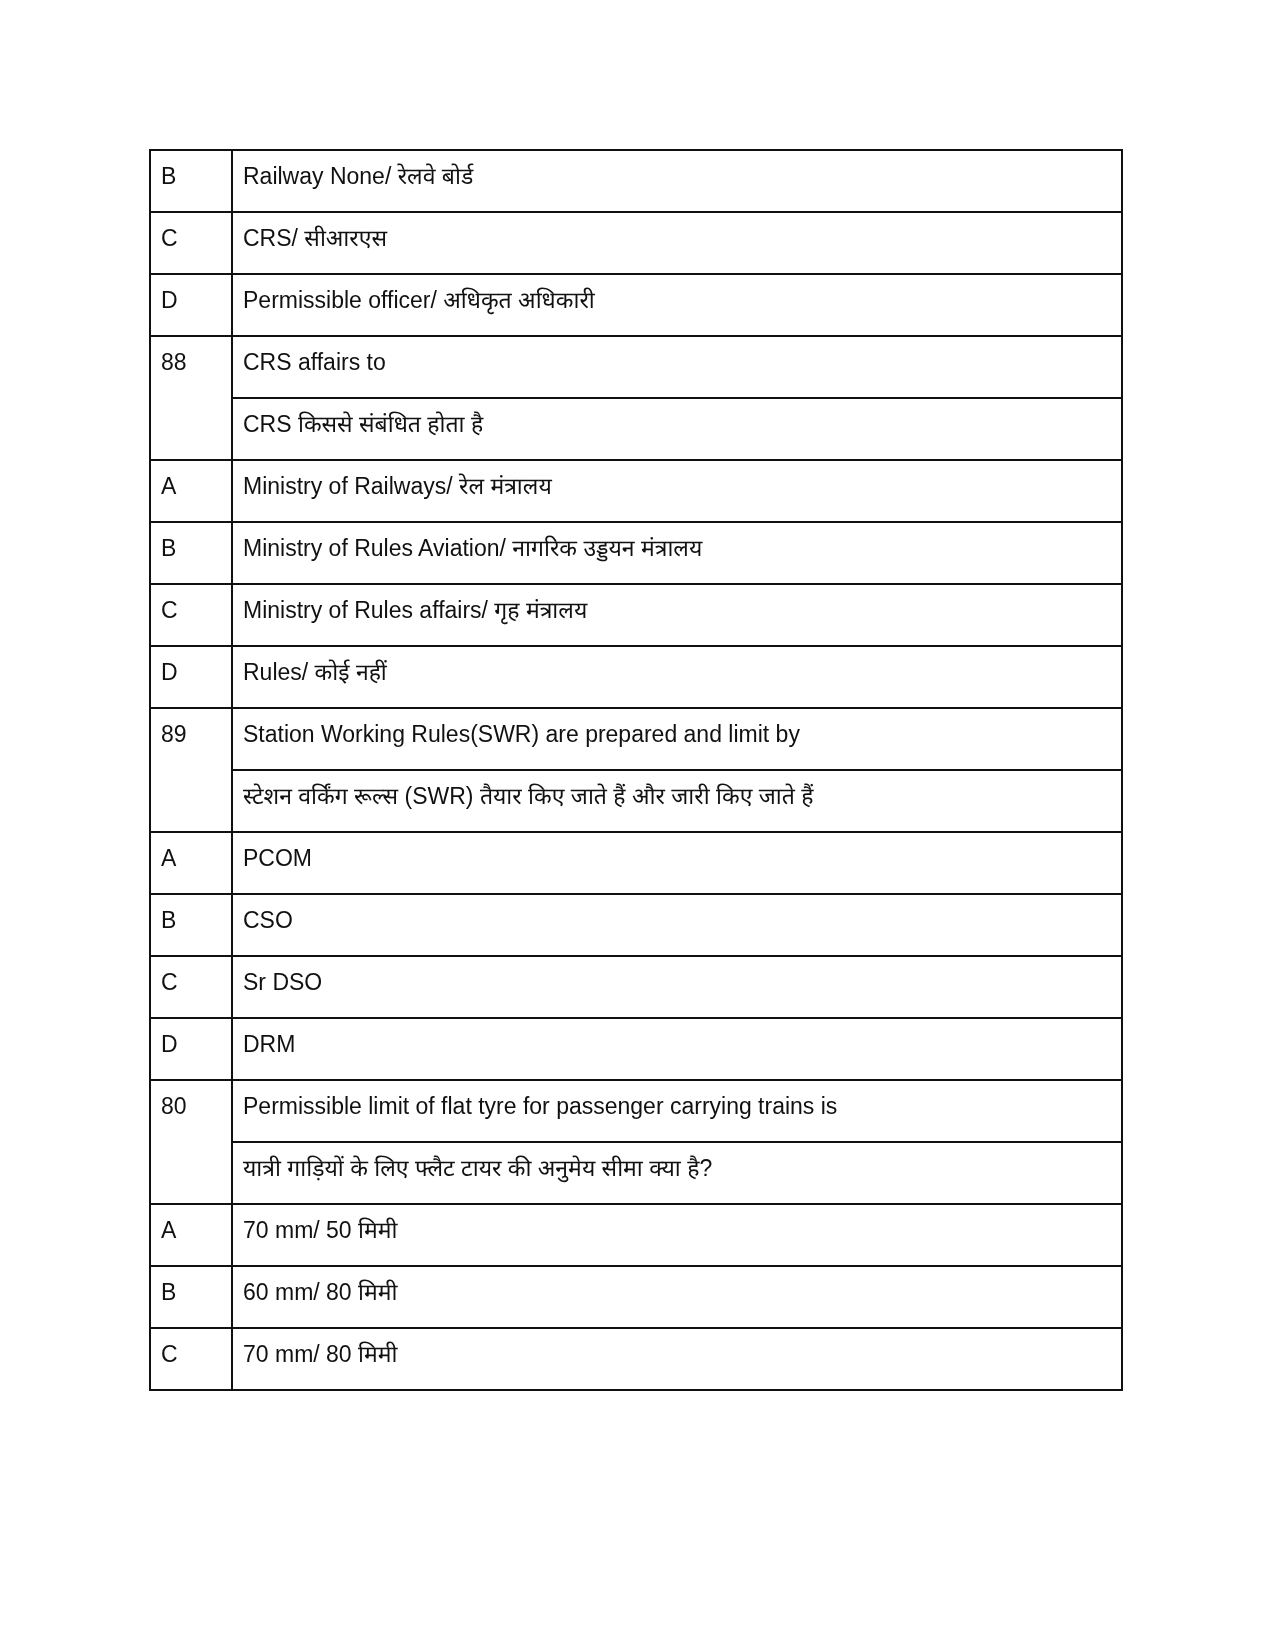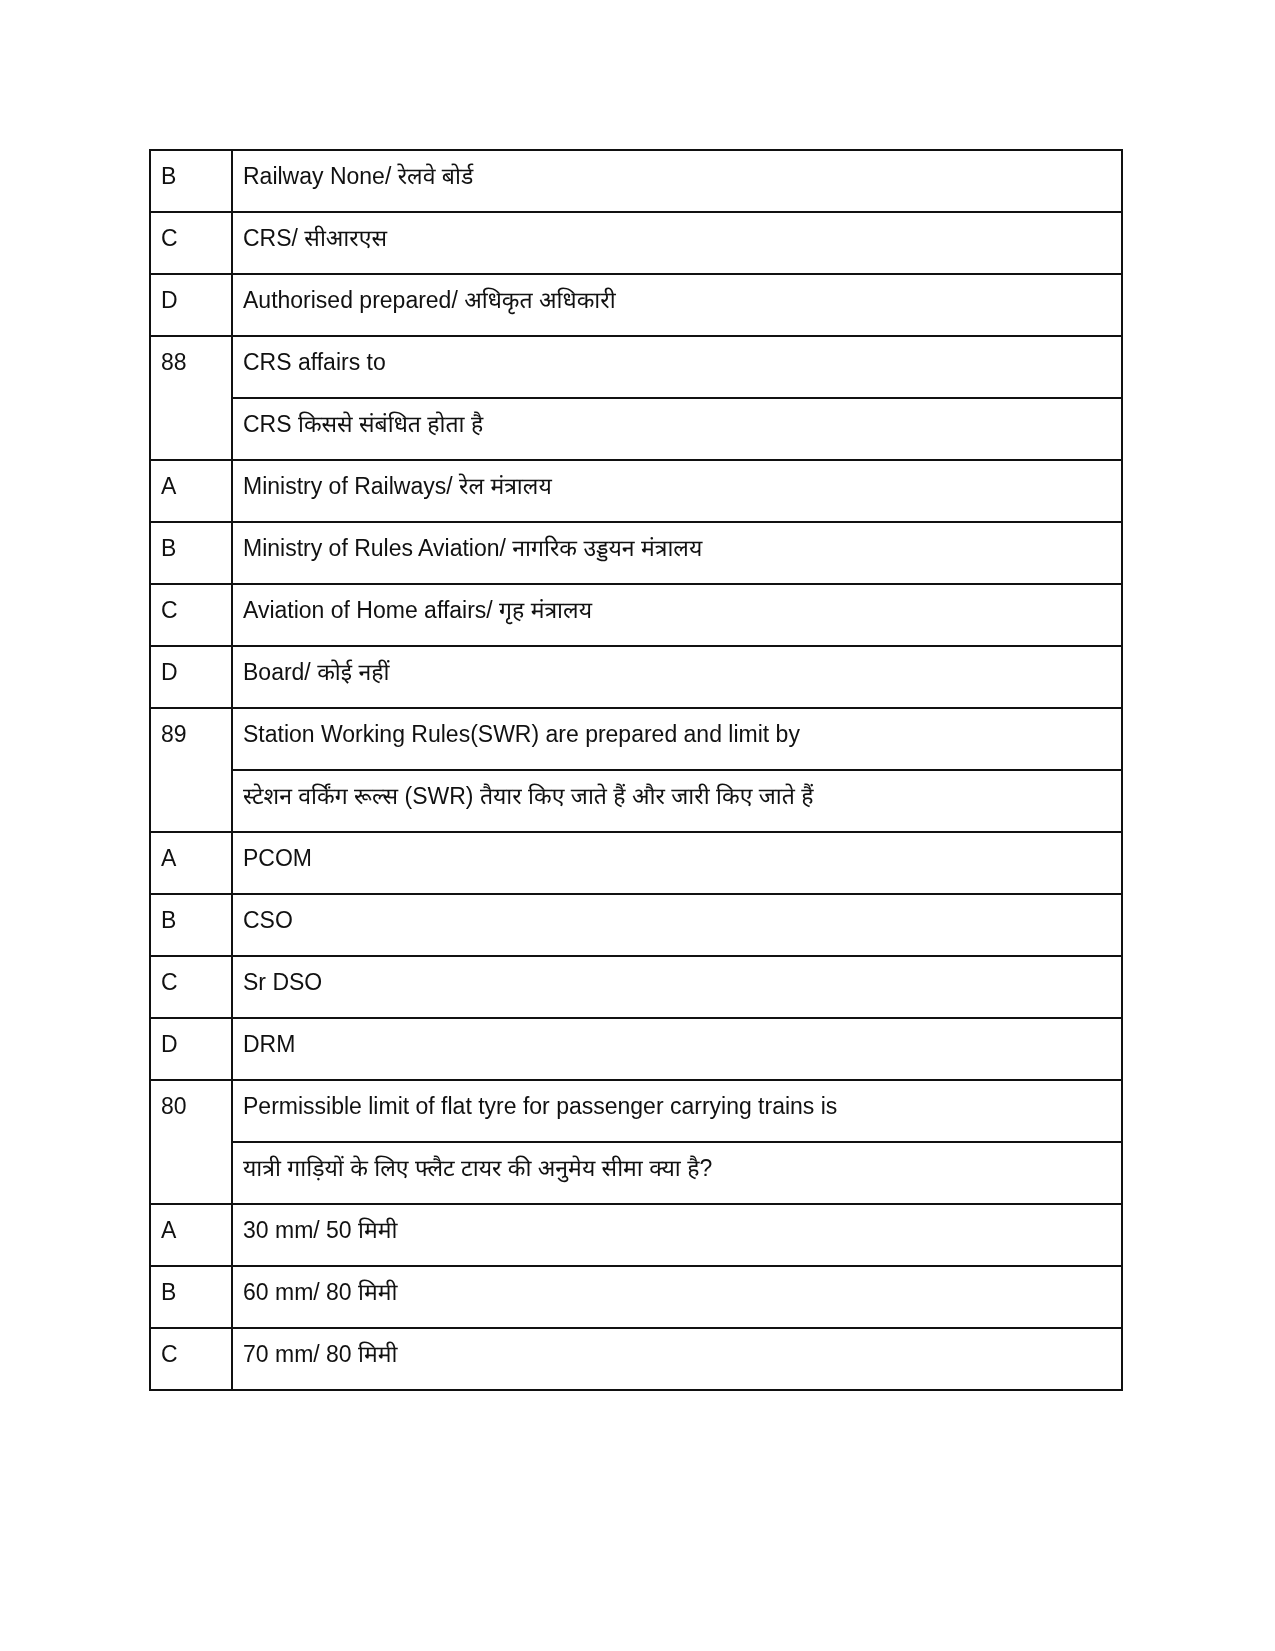--- a/index.html
+++ b/index.html
@@ -26,45 +26,45 @@
     <tr>
       <td class="label">B</td>
       <td>Railway None/ रेलवे बोर्ड</td>
     </tr>
     <tr>
       <td class="label">C</td>
       <td>CRS/ सीआरएस</td>
     </tr>
     <tr>
       <td class="label">D</td>
-      <td>Authorised prepared/ अधिकृत अधिकारी</td>
+      <td>Permissible officer/ अधिकृत अधिकारी</td>
     </tr>
 
     <tr>
       <td class="label" rowspan="2">88</td>
       <td>CRS affairs to</td>
     </tr>
     <tr>
       <td>CRS किससे संबंधित होता है</td>
     </tr>
     <tr>
       <td class="label">A</td>
       <td>Ministry of Railways/ रेल मंत्रालय</td>
     </tr>
     <tr>
       <td class="label">B</td>
       <td>Ministry of Rules Aviation/ नागरिक उड्डयन मंत्रालय</td>
     </tr>
     <tr>
       <td class="label">C</td>
-      <td>Aviation of Home affairs/ गृह मंत्रालय</td>
+      <td>Ministry of Rules affairs/ गृह मंत्रालय</td>
     </tr>
     <tr>
       <td class="label">D</td>
-      <td>Board/ कोई नहीं</td>
+      <td>Rules/ कोई नहीं</td>
     </tr>
 
     <tr>
       <td class="label" rowspan="2">89</td>
       <td>Station Working Rules(SWR) are prepared and limit by</td>
     </tr>
     <tr>
       <td>स्टेशन वर्किंग रूल्स (SWR) तैयार किए जाते हैं और जारी किए जाते हैं</td>
     </tr>
     <tr>
@@ -86,21 +86,21 @@
 
     <tr>
       <td class="label" rowspan="2">80</td>
       <td>Permissible limit of flat tyre for passenger carrying trains is</td>
     </tr>
     <tr>
       <td>यात्री गाड़ियों के लिए फ्लैट टायर की अनुमेय सीमा क्या है?</td>
     </tr>
     <tr>
       <td class="label">A</td>
-      <td>30 mm/ 50 मिमी</td>
+      <td>70 mm/ 50 मिमी</td>
     </tr>
     <tr>
       <td class="label">B</td>
       <td>60 mm/ 80 मिमी</td>
     </tr>
     <tr>
       <td class="label">C</td>
       <td>70 mm/ 80 मिमी</td>
     </tr>
   </tbody>

